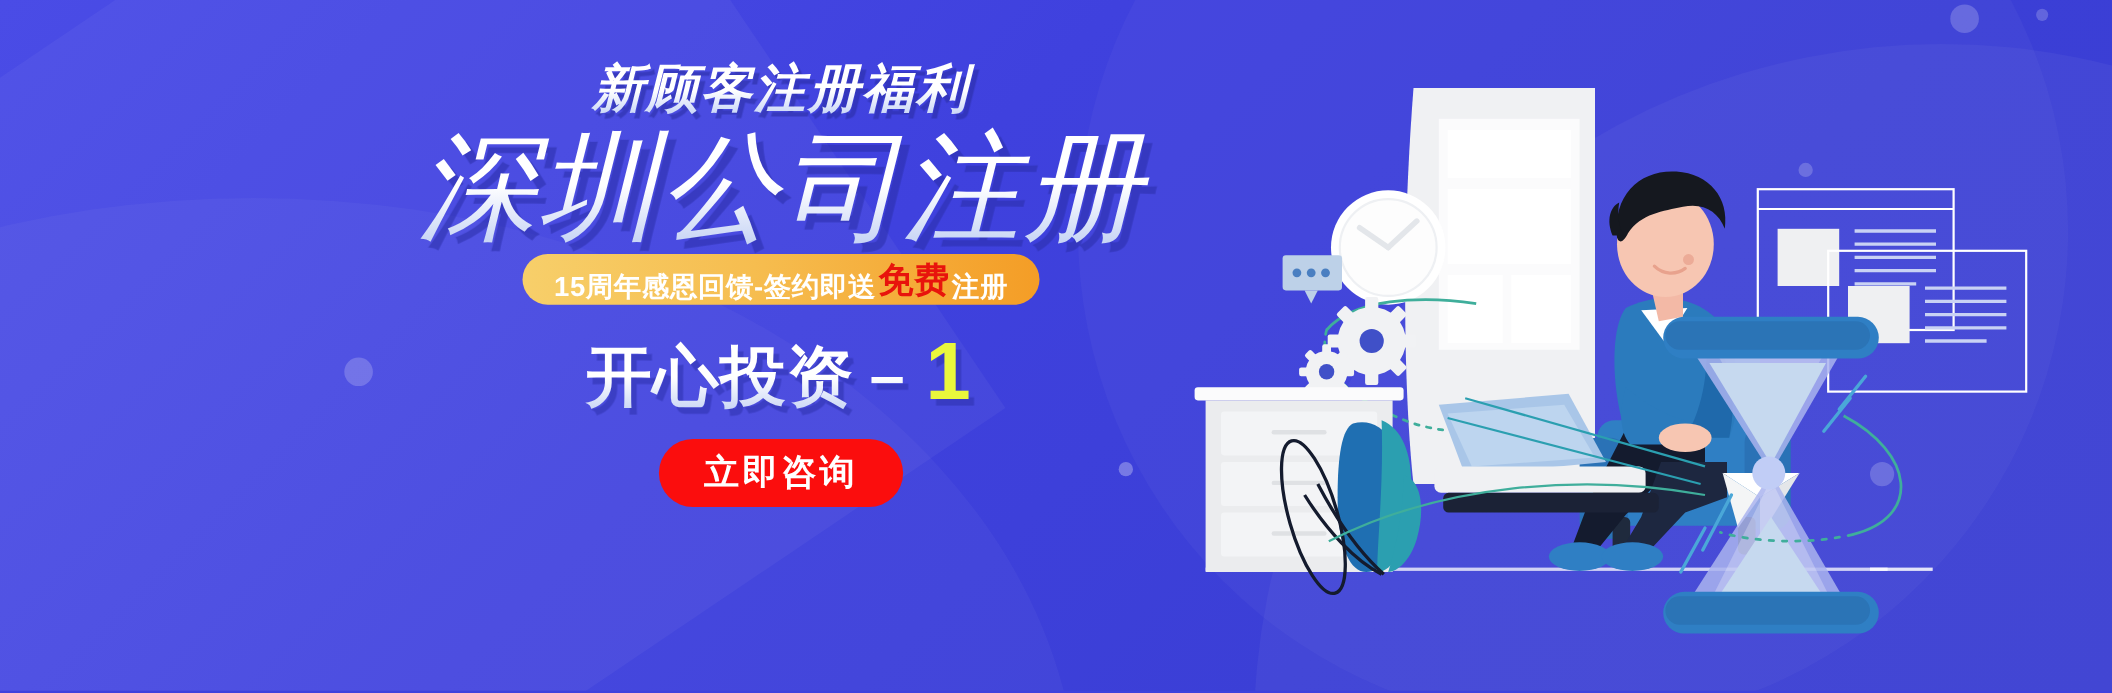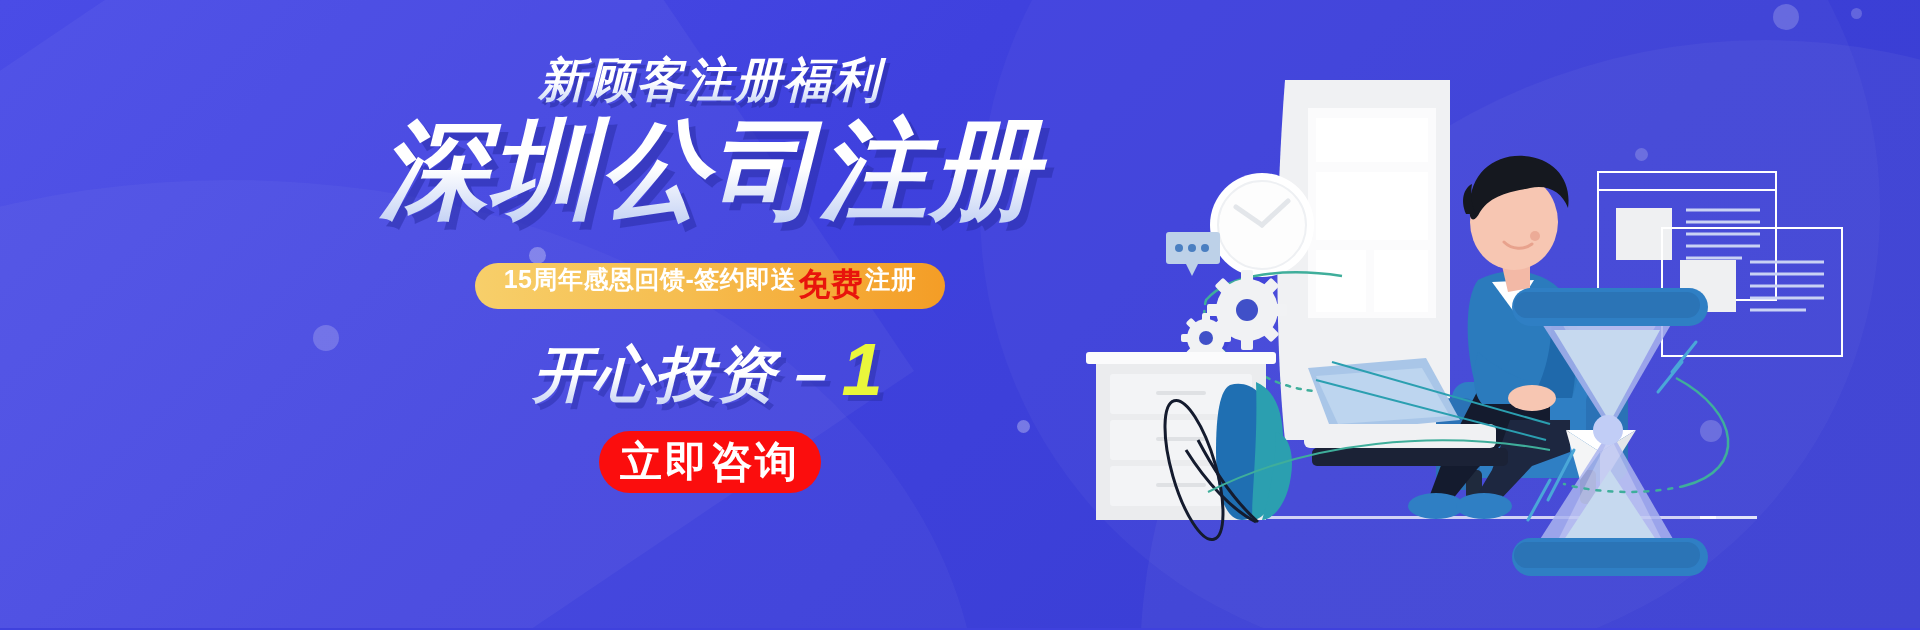--- a/index.html
+++ b/index.html
@@ -68,43 +68,43 @@
     font-size:47px; font-weight:bold; font-style:italic;
     color:#ffffff; letter-spacing:2px; line-height:1.05;
     background:linear-gradient(180deg,#ffffff 0%,#ffffff 55%,#c9d6f7 100%);
     -webkit-background-clip:text; background-clip:text;
     -webkit-text-fill-color:transparent;
     text-shadow:0 0 0 rgba(0,0,0,0);
     filter:drop-shadow(4px 5px 0 rgba(40,44,160,0.55));
   }
   .headline{
     margin-top:6px;
-    font-size:108px; font-weight:bold; font-style:italic;
+    font-size:108px; font-weight:normal; font-style:italic;
     letter-spacing:2px; line-height:1.12;
     background:linear-gradient(180deg,#ffffff 0%,#ffffff 48%,#bcccf3 100%);
     -webkit-background-clip:text; background-clip:text;
     -webkit-text-fill-color:transparent;
     filter:drop-shadow(7px 8px 0 rgba(42,46,168,0.55));
   }
   .pill{
-    margin:32px auto 0;
+    margin:0 auto 0;
     width:470px; height:46px;
     border-radius:23px;
     background:linear-gradient(90deg,#f7cf6a 0%,#f6bd4f 45%,#f49d26 100%);
-    display:flex; align-items:flex-start; justify-content:center;
+    display:flex; align-items:flex-end; justify-content:center;
     white-space:nowrap;
   }
   .pill span{
     font-size:25px; font-weight:bold; color:#ffffff; letter-spacing:0.5px;
   }
   .pill .free{ color:#e8140c; font-size:32px; padding:0 2px; }
 
   .tagline{
     margin-top:20px;
-    font-size:60px; font-weight:bold; font-style:italic;
+    font-size:60px; font-weight:bold; 
     letter-spacing:1px; line-height:1.1;
     display:flex; align-items:baseline; justify-content:center;text-align:center;
   }
   .tagline .w{
     background:linear-gradient(180deg,#ffffff 0%,#ffffff 50%,#c4d1f4 100%);
     -webkit-background-clip:text; background-clip:text;
     -webkit-text-fill-color:transparent;
     filter:drop-shadow(5px 6px 0 rgba(42,46,168,0.5));
   }
   .tagline .num{
@@ -112,21 +112,21 @@
     filter:drop-shadow(5px 6px 0 rgba(42,46,168,0.5));
   }
 
   .cta{
     margin:20px auto 0;
     width:222px; height:62px; border-radius:31px;
     background:#fb0d0d;
     display:flex; align-items:center; justify-content:center;
     cursor:pointer; border:none;
   }
-  .cta span{ font-size:42px; font-weight:bold; color:#fff; letter-spacing:3px; }
+  .cta span{ font-size:32px; font-weight:bold; color:#fff; letter-spacing:3px; }
 
   
   .illo{ position:absolute; left:1080px; top:0; width:840px; height:630px; }
   .illo svg{ display:block; }
 </style>
 </head>
 <body>
 
 <div class="banner">
 

